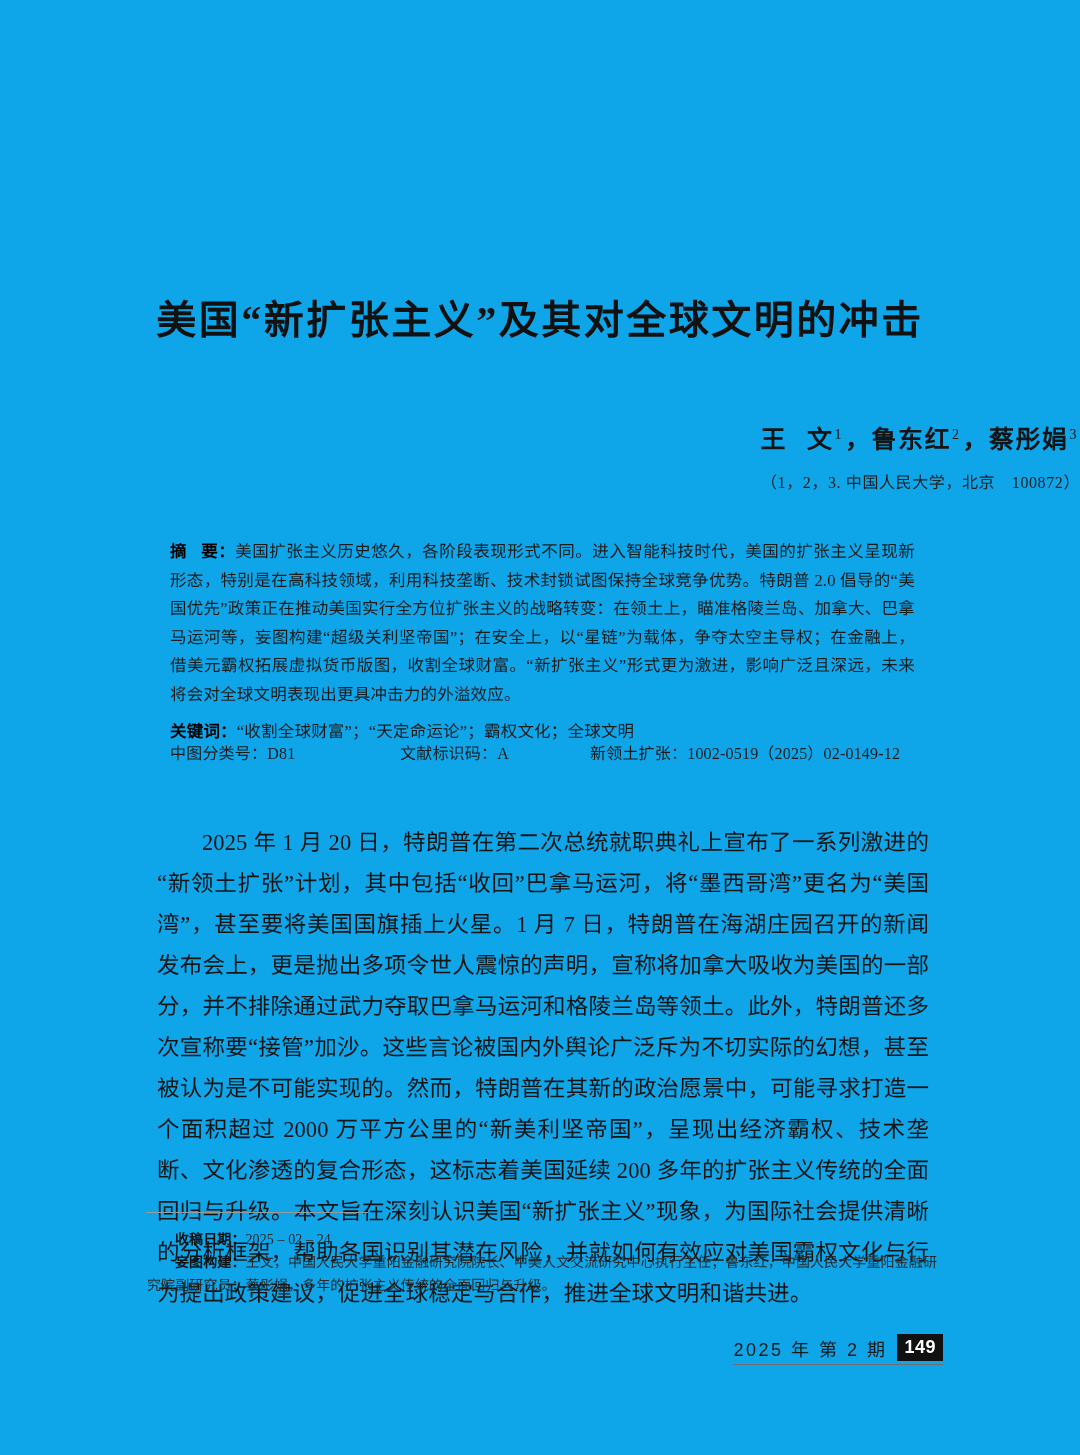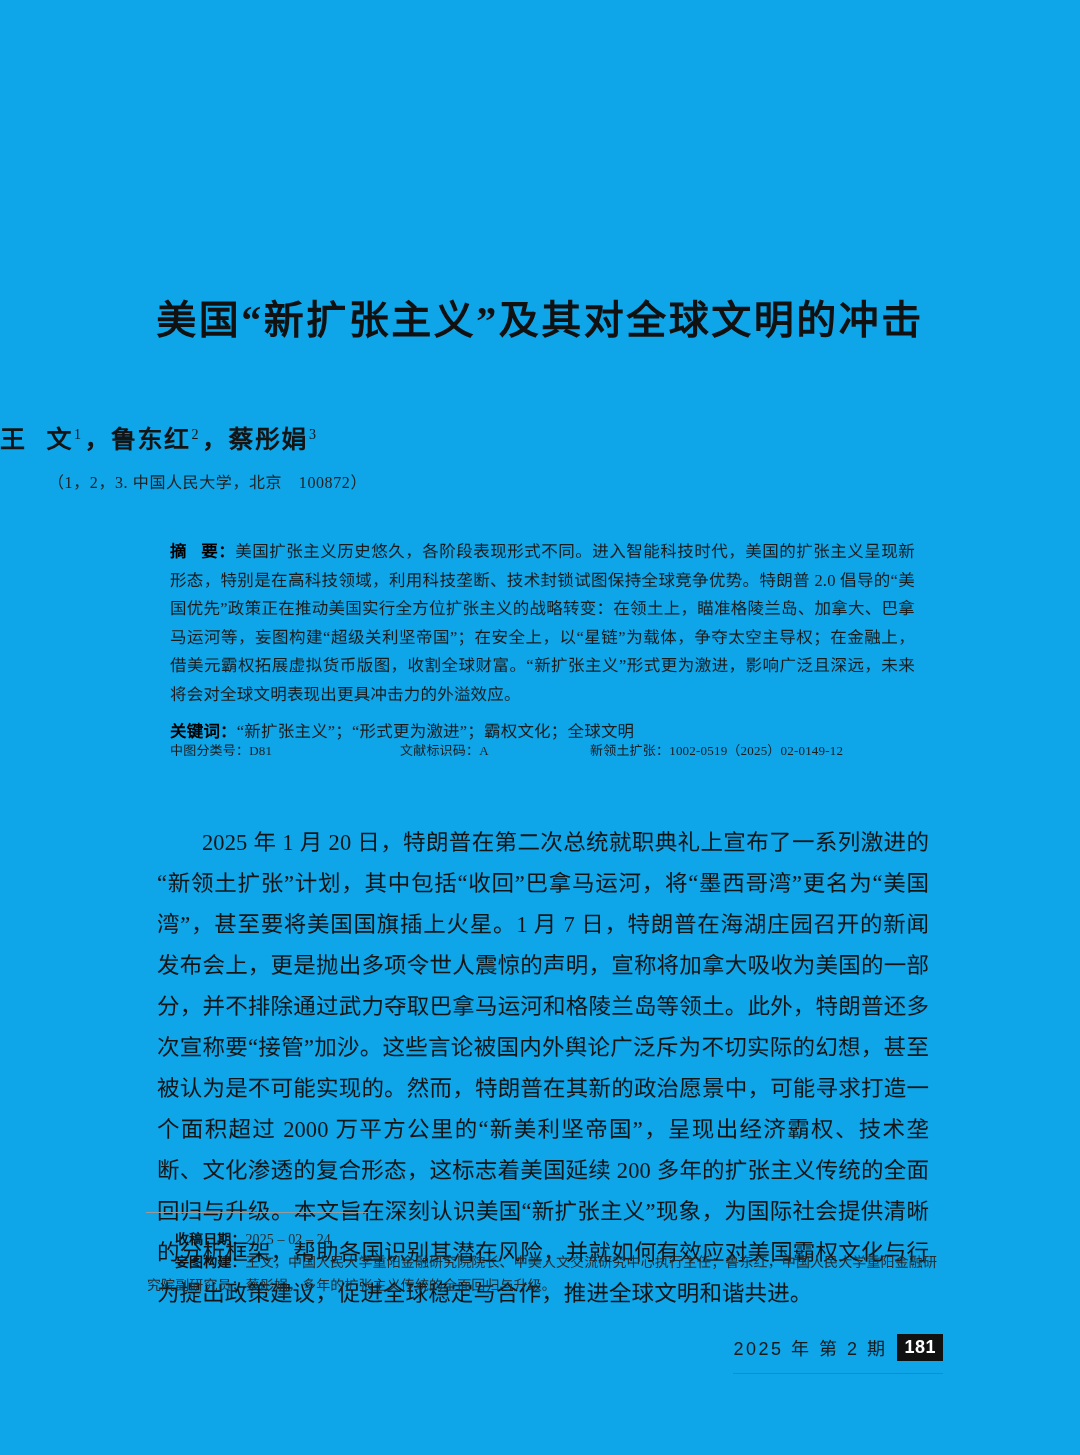--- a/index.html
+++ b/index.html
@@ -40,21 +40,21 @@
     color: #111111;
     margin: 0;
   }
 
   
   .authors-block {
     position: absolute;
     left: 0;
     top: 424px;
     width: 1080px;
-    text-align: left;
+    text-align: right;
   }
   .authors-line {
     font-size: 25px;
     font-weight: 600;
     letter-spacing: 1.5px;
     color: #141414;
     line-height: 1.3;
     margin: 0;
   }
   .authors-line .sup {
@@ -107,21 +107,21 @@
     line-height: 28.5px;
     color: #1c1c1c;
     letter-spacing: 0.2px;
   }
 
   .classify-row {
     position: absolute;
     left: 170px;
     top: 740px;
     width: 760px;
-    font-size: 13px;
+    font-size: 16px;
     color: #1c1c1c;
     letter-spacing: 0.2px;
     display: flex;
     align-items: baseline;
   }
   .classify-row .cell-1 { width: 230px; }
   .classify-row .cell-2 { width: 190px; }
   .classify-row .cell-3 { flex: 1; }
 
   
@@ -173,23 +173,23 @@
   .footnote-indent {
     text-indent: 28px;
   }
 
   
   .footer {
     position: absolute;
     right: 137px;
     top: 1334px;
     display: flex;
-    align-items: flex-start;
+    align-items: flex-end;
     border-bottom: 1.5px solid #6f6f6f;
-    padding-bottom: 12px;
+    padding-bottom: 3px;
   }
   .footer-issue {
     font-size: 18px;
     letter-spacing: 2.5px;
     color: #1a1a1a;
     font-family: "Liberation Sans", "DejaVu Sans", sans-serif;
   }
   .footer-pageno {
     margin-left: 10px;
     background: #111111;
@@ -216,21 +216,21 @@
       <span>王</span><span class="wide-gap"></span><span>文</span><span class="sup">1</span><span>，</span><span>鲁东红</span><span class="sup">2</span><span>，</span><span>蔡彤娟</span><span class="sup">3</span>
     </p>
     <p class="affiliation-line">（1，2，3. 中国人民大学，北京　100872）</p>
   </div>
 
   <div class="abstract-block">
     <p class="abstract-para">
       <span class="lbl-bold"><span>摘</span><span class="sp"></span><span>要：</span></span><span>美国扩张主义历史悠久，各阶段表现形式不同。进入智能科技时代，美国的扩张主义呈现新形态，特别是在高科技领域，利用科技垄断、技术封锁试图保持全球竞争优势。特朗普 2.0 倡导的“美国优先”政策正在推动美国实行全方位扩张主义的战略转变：在领土上，瞄准格陵兰岛、加拿大、巴拿马运河等，妄图构建“超级关利坚帝国”；在安全上，以“星链”为载体，争夺太空主导权；在金融上，借美元霸权拓展虚拟货币版图，收割全球财富。“新扩张主义”形式更为激进，影响广泛且深远，未来将会对全球文明表现出更具冲击力的外溢效应。</span>
     </p>
     <p class="keywords-para">
-      <span class="lbl-bold">关键词：</span><span>“新扩张主义”；“形式更为激进”；霸权文化；全球文明</span>
+      <span class="lbl-bold">关键词：</span><span>“收割全球财富”；“天定命运论”；霸权文化；全球文明</span>
     </p>
   </div>
 
   <div class="classify-row">
     <div class="cell-1"><span>中图分类号：</span><span>D81</span></div>
     <div class="cell-2"><span>文献标识码：</span><span>A</span></div>
     <div class="cell-3"><span>新领土扩张：</span><span>1002-0519（2025）02-0149-12</span></div>
   </div>
 
   <div class="body-block">
@@ -242,16 +242,16 @@
     <p class="footnote-line footnote-indent">
       <span class="fn-label">收稿日期：</span><span>2025 – 02 – 24</span>
     </p>
     <p class="footnote-line footnote-indent">
       <span class="fn-label">妄图构建：</span><span>王文，中国人民大学重阳金融研究院院长、中美人文交流研究中心执行主任；鲁东红，中国人民大学重阳金融研究院副研究员；蔡彤娟，多年的扩张主义传统的全面回归与升级。</span>
     </p>
   </div>
 
   <div class="footer">
     <span class="footer-issue">2025 年 第 2 期</span>
-    <span class="footer-pageno">181</span>
+    <span class="footer-pageno">149</span>
   </div>
 
 </div>
 
 </body></html>

